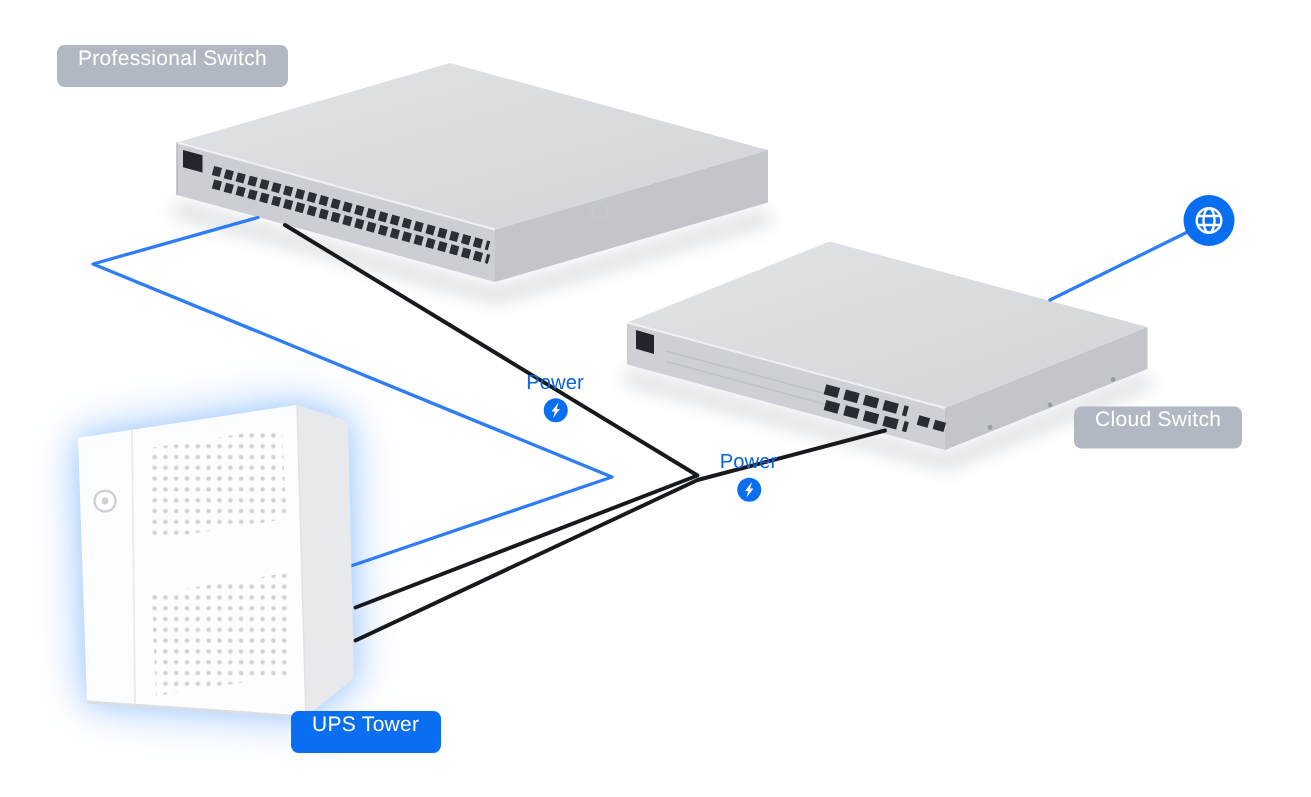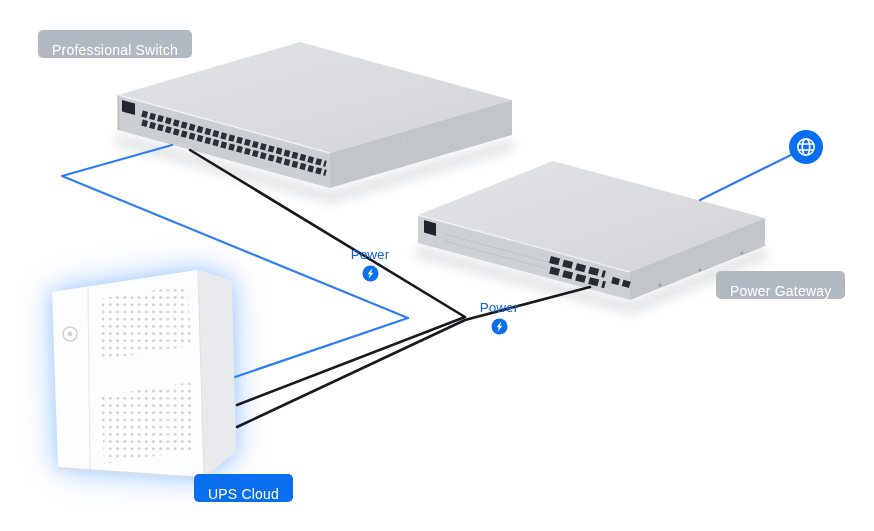--- a/index.html
+++ b/index.html
@@ -3,21 +3,21 @@
 <meta charset="utf-8">
 <style>
   * { margin:0; padding:0; box-sizing:border-box; }
   html,body { background:#ffffff; }
   .stage {
     position:relative; width:874px; height:531px; background:#ffffff;
     overflow:hidden; font-family:"Liberation Sans", sans-serif;
   }
   .stage > svg { position:absolute; left:0; top:0; }
   .badge {
-    position:absolute; height:28px; display:inline-flex; align-items:flex-end;
+    position:absolute; height:28px; display:inline-flex; align-items:flex-start;
     padding:0 14px; border-radius:5px; color:#ffffff; font-size:14px;
     font-weight:500; letter-spacing:.2px; white-space:nowrap;
   }
   .badge-gray { background:#b2b8c1; }
   .badge-blue { background:#0a6ef0; }
   .power-node {
     position:absolute; width:60px; display:flex; flex-direction:column;
     align-items:center; gap:3px;
   }
   .power-text { color:#0b64e0; font-size:13.5px; font-weight:500;margin-top:14px; }
@@ -121,25 +121,25 @@
         <path d="M798.6,144 h14.8 M798.6,150 h14.8"></path>
       </g>
     </g>
   </svg>
 
   <div class="badge badge-gray" style="left:38px; top:30px;">
     <span>Professional Switch</span>
   </div>
 
   <div class="badge badge-gray" style="left:716px; top:271px;">
-    <span>Power Gateway</span>
+    <span>Cloud Switch</span>
   </div>
 
   <div class="badge badge-blue" style="left:194px; top:474px;">
-    <span>UPS Cloud</span>
+    <span>UPS Tower</span>
   </div>
 
   <div class="power-node" style="left:340px; top:233px;">
     <span class="power-text">Power</span>
     <svg width="17" height="17" viewBox="-8.5 -8.5 17 17">
       <circle r="8" fill="#0a6ef0"></circle>
       <path d="M1.8,-5.2 L-2.8,0.8 L-0.6,0.8 L-1.8,5.2 L2.8,-0.8 L0.6,-0.8 Z" fill="#ffffff"></path>
     </svg>
   </div>
 

